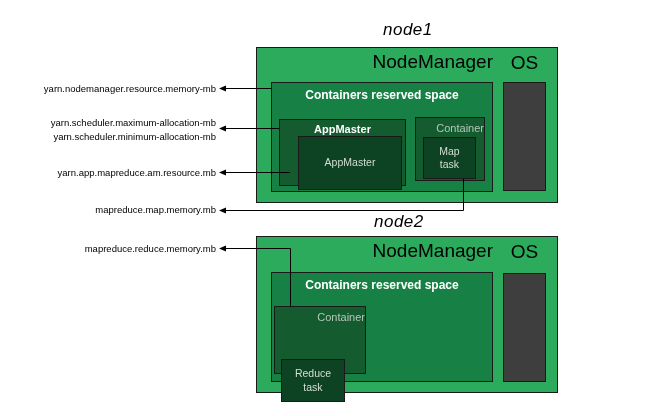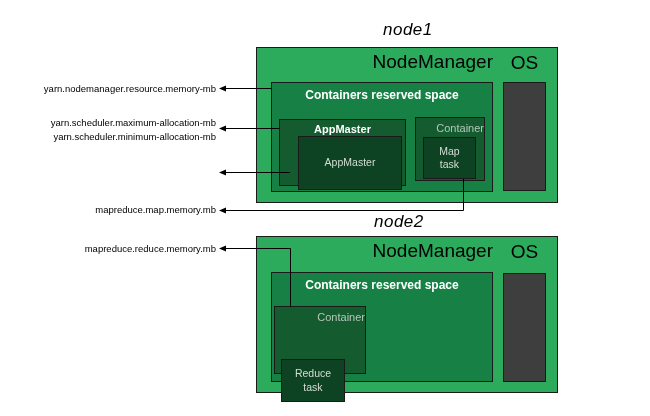--- a/index.html
+++ b/index.html
@@ -106,20 +106,21 @@
     <div class="inner-label">Container</div>
   </div>
   <div class="task-box" style="left:281px; top:326px; width:64px; height:43px;margin-top:33px;">Reduce
 task</div>
 
   <div class="os-rect" style="left:503px; top:273px;"></div>
 
   <div class="cfg" style="top:88px;">yarn.nodemanager.resource.memory-mb</div>
   <div class="cfg" style="top:122px;">yarn.scheduler.maximum-allocation-mb</div>
   <div class="cfg" style="top:136px;">yarn.scheduler.minimum-allocation-mb</div>
+  <div class="cfg" style="top:172px;">yarn.app.mapreduce.am.resource.mb</div>
   <div class="cfg" style="top:209px;">mapreduce.map.memory.mb</div>
   <div class="cfg" style="top:248px;">mapreduce.reduce.memory.mb</div>
 
   <svg class="arrows" width="650" height="416">
     <g stroke="#000" stroke-width="1" fill="#000">
 
       <g>
         <line x1="225" y1="88.5" x2="271" y2="88.5"></line>
         <polygon points="219,88.5 226,85.5 226,91.5" stroke="none"></polygon>
       </g>

